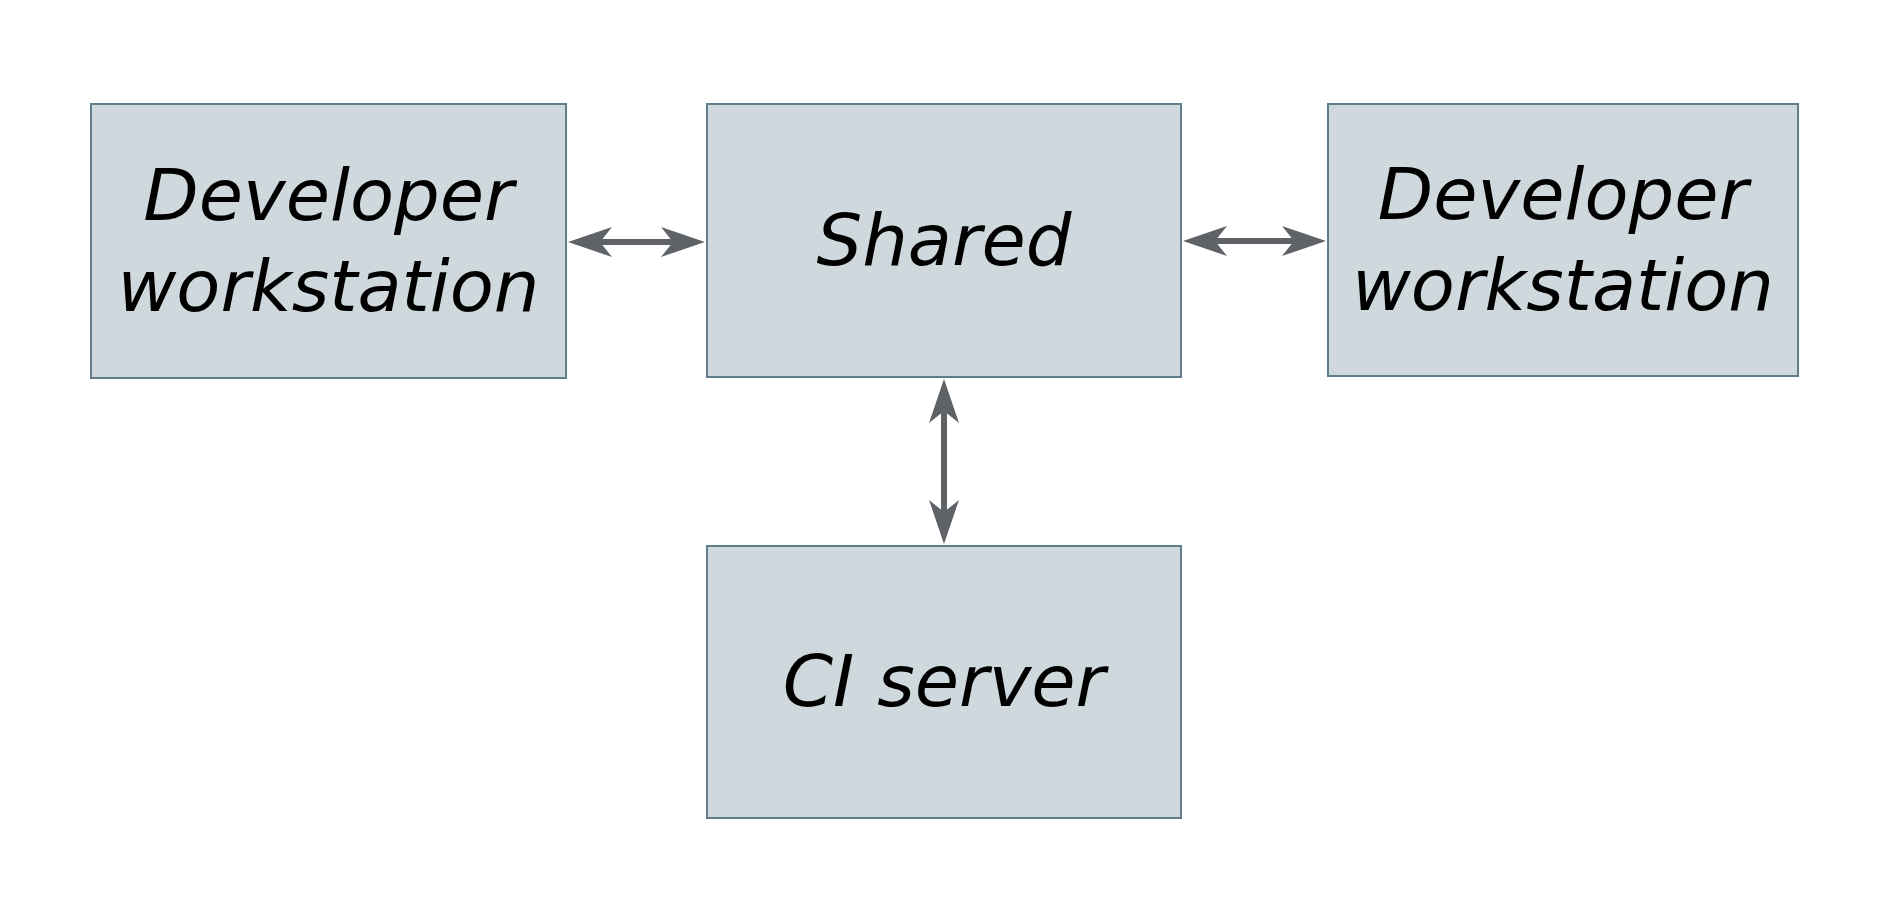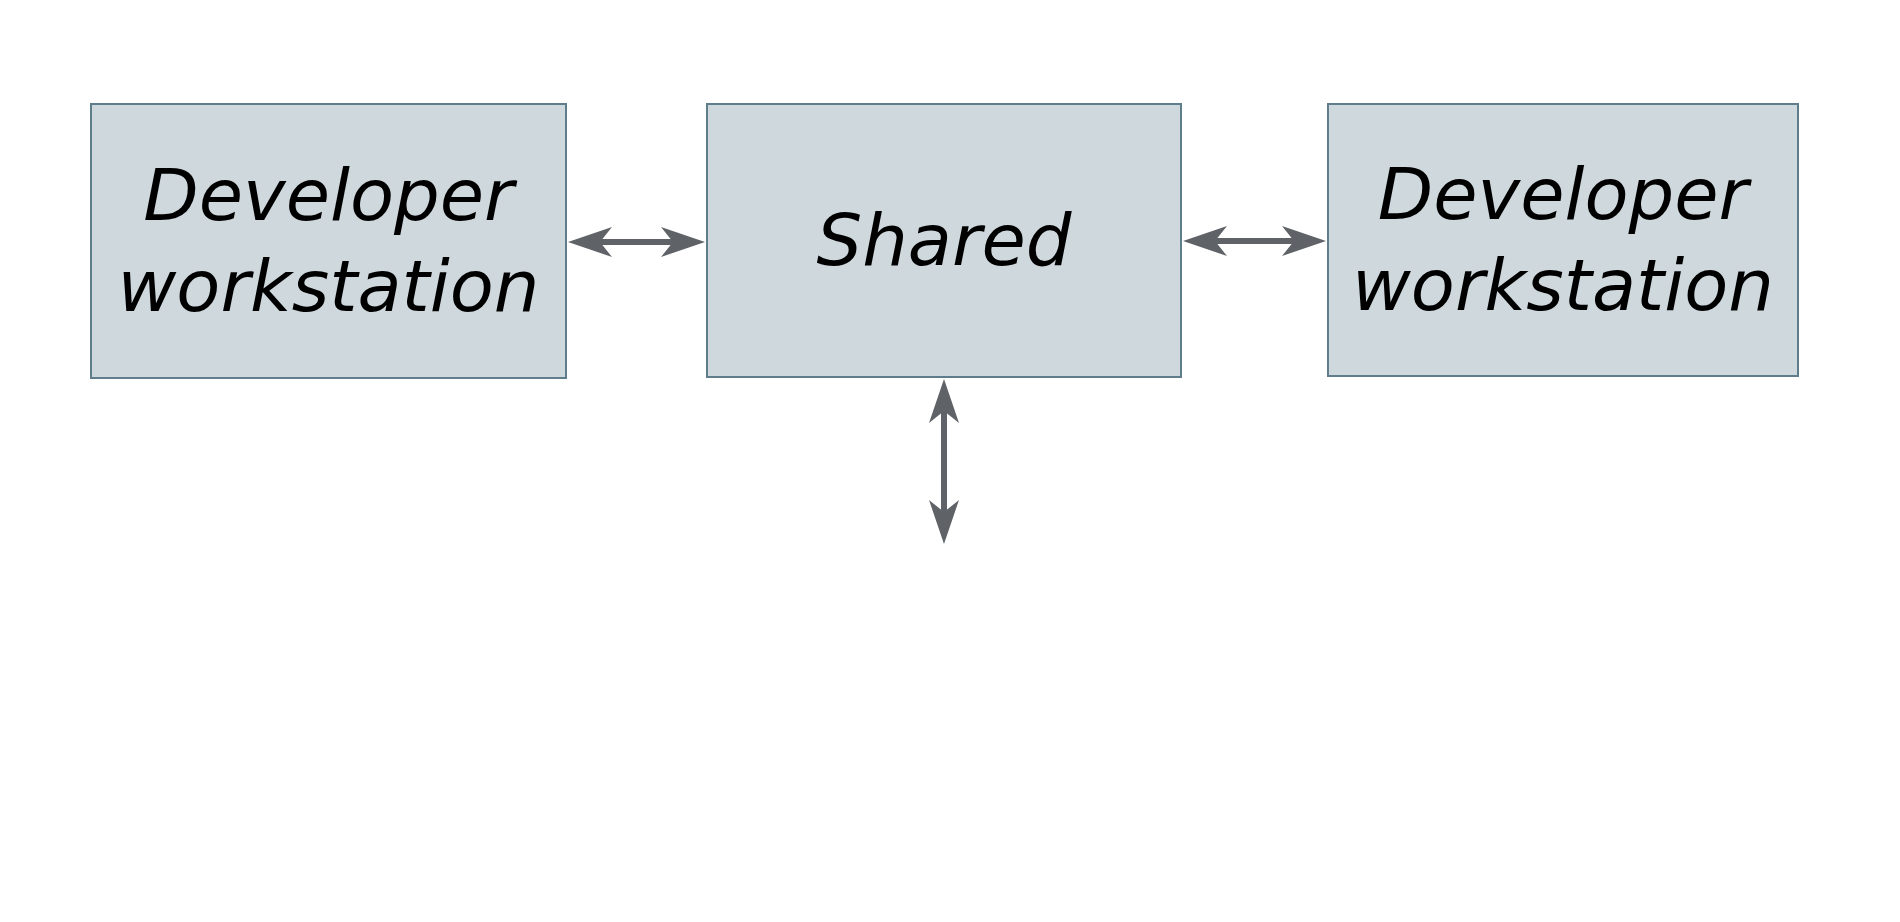--- a/index.html
+++ b/index.html
@@ -66,20 +66,23 @@
 
   <div class="node" id="node-shared-cache">
     <span class="line">Shared</span>
   </div>
 
   <div class="node" id="node-workstation-right">
     <span class="line">Developer</span>
     <span class="line">workstation</span>
   </div>
 
+  <div class="node" id="node-ci-server">
+    <span class="line">CI server</span>
+  </div>
 
   <div class="edge" id="edge-left">
     <svg viewBox="0 0 139 36" xmlns="http://www.w3.org/2000/svg" aria-hidden="true">
       <rect x="30" y="15" width="79" height="6" fill="currentColor"></rect>
       <polygon points="1,18 45,3 33,18 45,33" fill="currentColor"></polygon>
       <polygon points="138,18 94,3 106,18 94,33" fill="currentColor"></polygon>
     </svg>
   </div>
 
   <div class="edge" id="edge-right">

